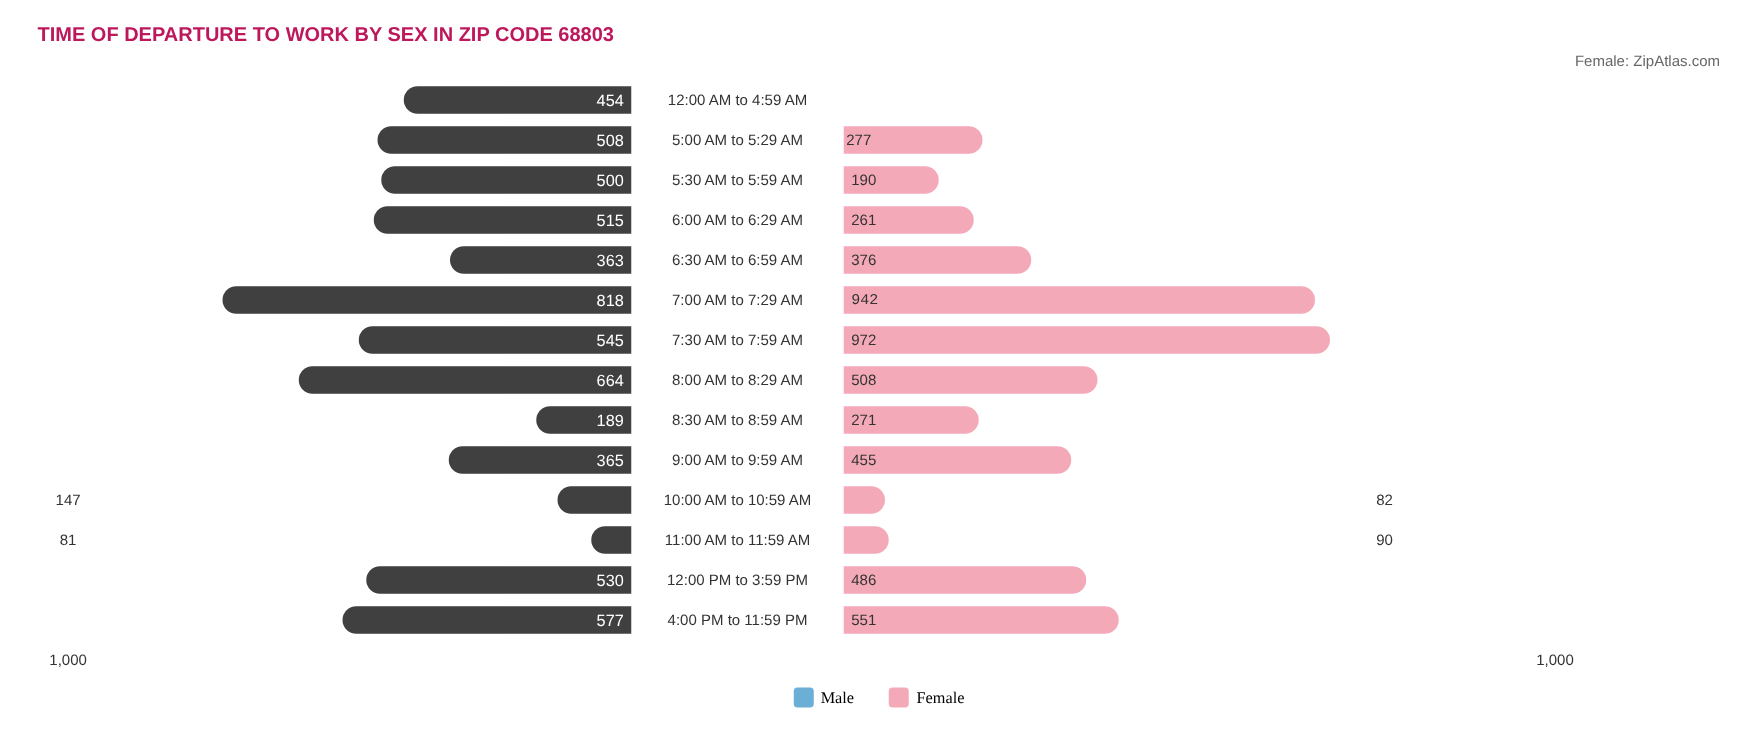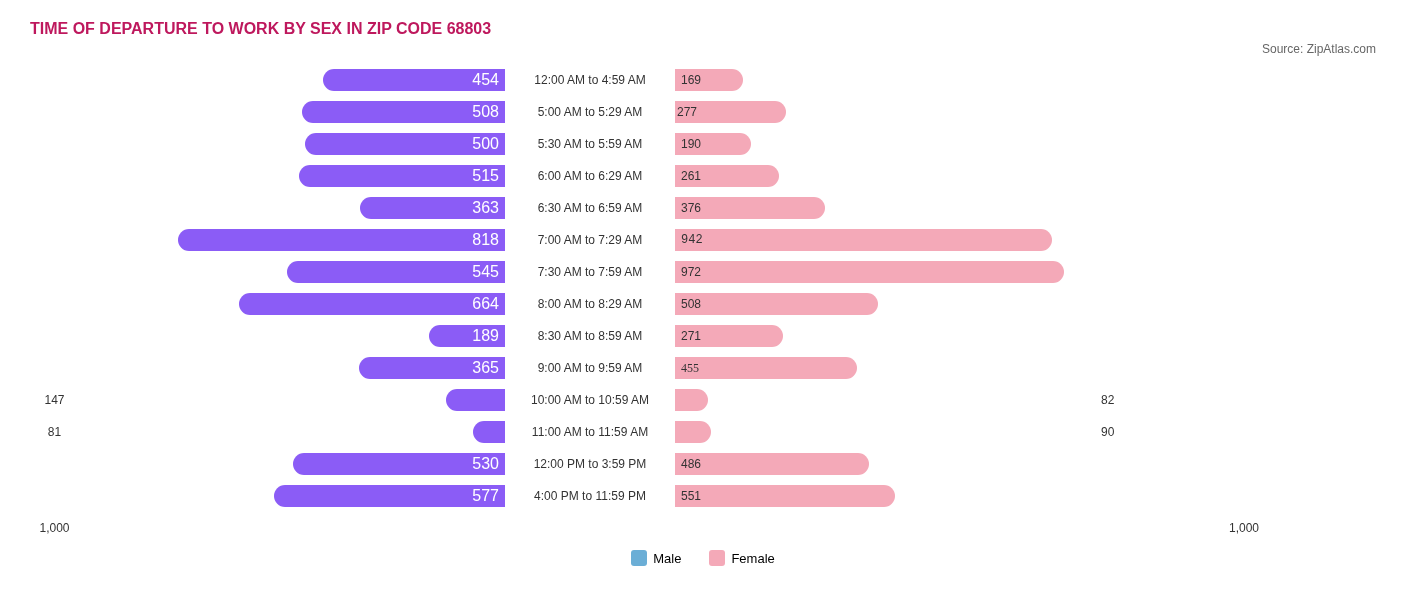--- a/index.html
+++ b/index.html
@@ -42,27 +42,27 @@
     }
     .left-bar-container {
       width: 420px;
       display: flex;
       justify-content: flex-end;
       align-items: center;
       flex-shrink: 0;
     }
     .left-bar {
       height: 22px;
-      background: #8b5cf6;
+      background: #404040;
       border-radius: 11px 0 0 11px;
       display: flex;
       align-items: center;
       justify-content: flex-end;
       padding-right: 6px;
-      font-size: 16px;
+      font-size: 13px;
       color: #333;
       position: relative;
     }
     .left-bar.has-label-inside {
       color: #fff;
       padding-right: 8px;
     }
     .center-label {
       width: 170px;
       text-align: center;
@@ -104,49 +104,47 @@
     .axis-label {
       font-size: 12px;
       color: #333;
     }
     .legend {
       display: flex;
       justify-content: center;
       align-items: center;
       gap: 28px;
       margin-top: 8px;
+      font-family: Liberation Serif, serif;
     }
     .legend-item {
       display: flex;
       align-items: center;
       gap: 6px;
       font-size: 13px;
     }
     .legend-color {
       width: 16px;
       height: 16px;
       border-radius: 3px;
     }
   </style>
 </head>
 <body>
 
 <div class="chart-title">TIME OF DEPARTURE TO WORK BY SEX IN ZIP CODE 68803</div>
-<div class="source">Source: ZipAtlas.com</div>
+<div class="source">Female: ZipAtlas.com</div>
 
 <div class="chart-area" id="chart-area">
 <div class="row">
       <div class="left-val"></div>
       <div class="left-bar-container">
         <div class="left-bar has-label-inside" style="width: 182px; min-width: 4px; color: rgb(255, 255, 255); justify-content: flex-end; padding-right: 6px;">454</div>
       </div>
       <div class="center-label">12:00 AM to 4:59 AM</div>
-      <div class="right-bar-container">
-        <div class="right-bar has-label-inside" style="width: 68px; min-width: 4px; color: rgb(51, 51, 51); padding-left: 6px;">169</div>
-      </div>
       <div class="right-val"></div>
     </div>
     <div class="row">
       <div class="left-val"></div>
       <div class="left-bar-container">
         <div class="left-bar has-label-inside" style="width: 203px; min-width: 4px; color: rgb(255, 255, 255); justify-content: flex-end; padding-right: 6px;">508</div>
       </div>
       <div class="center-label">5:00 AM to 5:29 AM</div>
       <div class="right-bar-container">
         <div class="right-bar has-label-inside" style="width: 111px; min-width: 4px; color: rgb(51, 51, 51); padding-left: 2px;">277</div>
@@ -230,21 +228,21 @@
       </div>
       <div class="right-val"></div>
     </div>
     <div class="row">
       <div class="left-val"></div>
       <div class="left-bar-container">
         <div class="left-bar has-label-inside" style="width: 146px; min-width: 4px; color: rgb(255, 255, 255); justify-content: flex-end; padding-right: 6px;">365</div>
       </div>
       <div class="center-label">9:00 AM to 9:59 AM</div>
       <div class="right-bar-container">
-        <div class="right-bar has-label-inside" style="width: 182px; min-width: 4px; color: rgb(51, 51, 51); padding-left: 6px; font-family: Liberation Serif, serif;">455</div>
+        <div class="right-bar has-label-inside" style="width: 182px; min-width: 4px; color: rgb(51, 51, 51); padding-left: 6px;">455</div>
       </div>
       <div class="right-val"></div>
     </div>
     <div class="row">
       <div class="left-val">147</div>
       <div class="left-bar-container">
         <div class="left-bar" style="width: 59px; min-width: 4px;"></div>
       </div>
       <div class="center-label">10:00 AM to 10:59 AM</div>
       <div class="right-bar-container">

